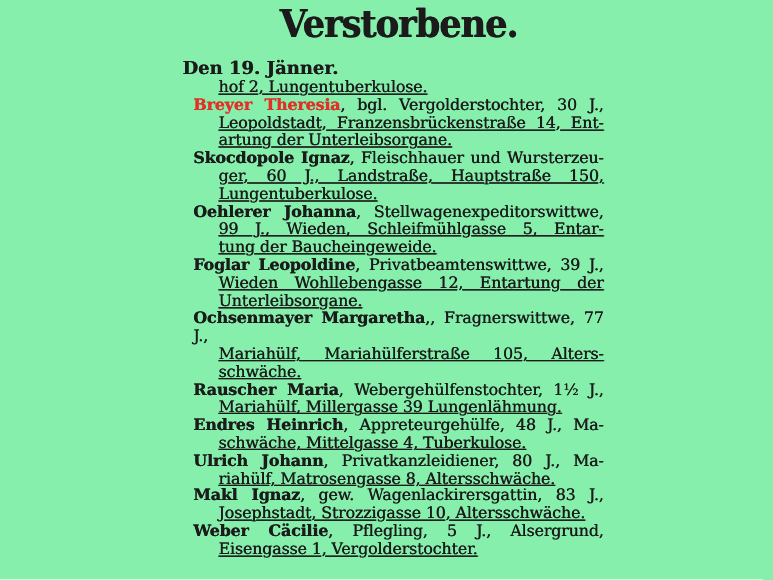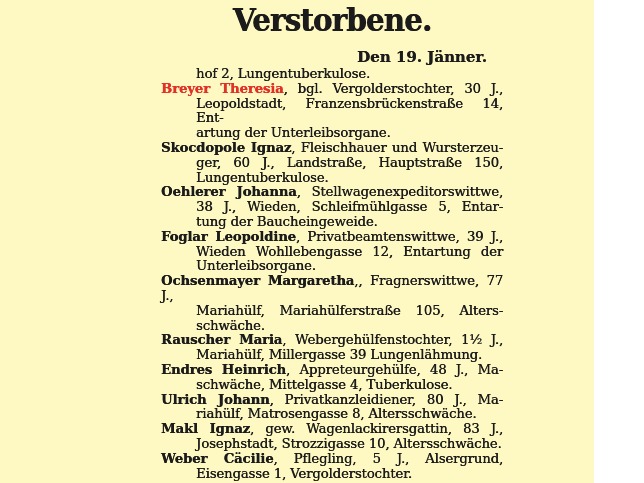--- a/index.html
+++ b/index.html
@@ -9,44 +9,44 @@
   }
   body {
     width: 644px;
     height: 483px;
     overflow: hidden;
     font-family: "DejaVu Serif", serif;
     color: #1b1b1b;
   }
   .sheet {
     position: relative;
-    width: 594px;
+    width: 644px;
     height: 483px;
-    background: #fef9c3;
+    background: #86efac;
   }
   .masthead-title {
     position: absolute;
     top: 1px;
     left: 142px;
     width: 380px;
     text-align: center;
     font-size: 32px;
     font-weight: 700;
     letter-spacing: -1px;
     transform: scaleX(0.92);
     transform-origin: 50% 0;
     text-shadow: 0.6px 0 0 currentColor;
     white-space: nowrap;
   }
   .date-heading {
     position: absolute;
     top: 48px;
-    left: 127px;
+    left: 152px;
     width: 360px;
-    text-align: right;
+    text-align: left;
     font-size: 15px;
     font-weight: 700;
     text-shadow: 0.3px 0 0 currentColor;
   }
   .entries {
     position: absolute;
     top: 67px;
     left: 161px;
     width: 342px;
   }
@@ -54,21 +54,21 @@
   .line {
     font-size: 13.2px;
     line-height: 14.8px;
     text-shadow: 0.35px 0 0 currentColor;
     letter-spacing: -0.1px;
   }
   .line.fill {
     text-align: justify;
     text-align-last: justify;
   }
-  .line.cont { margin-left: 35px; }
+  .line.cont { margin-left: 21px; text-decoration: underline; }
   .name {
     font-weight: 700;
   }
   .name.highlighted {
     color: var(--highlight, #e03227);
   }
 </style>
 </head>
 <body>
 
@@ -87,21 +87,21 @@
       </div>
 
   <div class="entry">
     <div class="line first fill"><span class="name">Skocdopole Ignaz</span><span class="rest">, Fleischhauer und Wursterzeu-</span></div>
   <div class="line cont fill">ger, 60 J., Landstraße, Hauptstraße 150,</div>
         <div class="line cont">Lungentuberkulose.</div>
       </div>
 
   <div class="entry">
     <div class="line first fill"><span class="name">Oehlerer Johanna</span><span class="rest">, Stellwagenexpeditorswittwe,</span></div>
-  <div class="line cont fill">38 J., Wieden, Schleifmühlgasse 5, Entar-</div>
+  <div class="line cont fill">99 J., Wieden, Schleifmühlgasse 5, Entar-</div>
         <div class="line cont">tung der Baucheingeweide.</div>
       </div>
 
   <div class="entry">
     <div class="line first fill"><span class="name">Foglar Leopoldine</span><span class="rest">, Privatbeamtenswittwe, 39 J.,</span></div>
   <div class="line cont fill">Wieden Wohllebengasse 12, Entartung der</div>
         <div class="line cont">Unterleibsorgane.</div>
       </div>
 
   <div class="entry">

